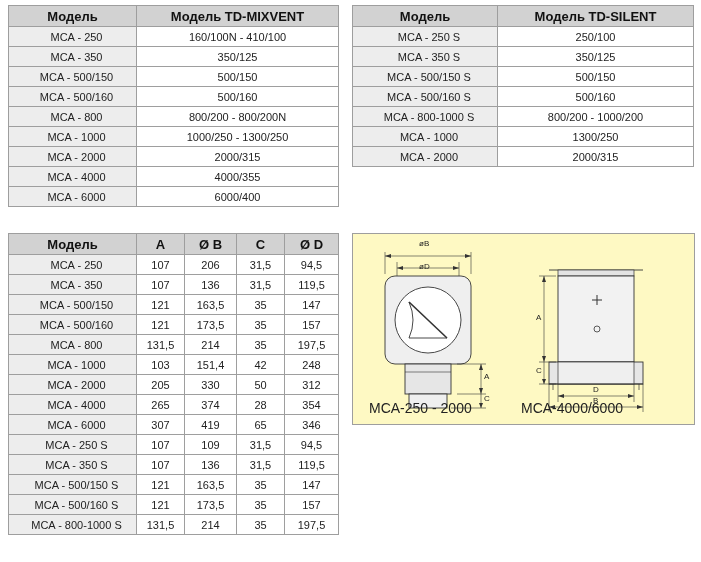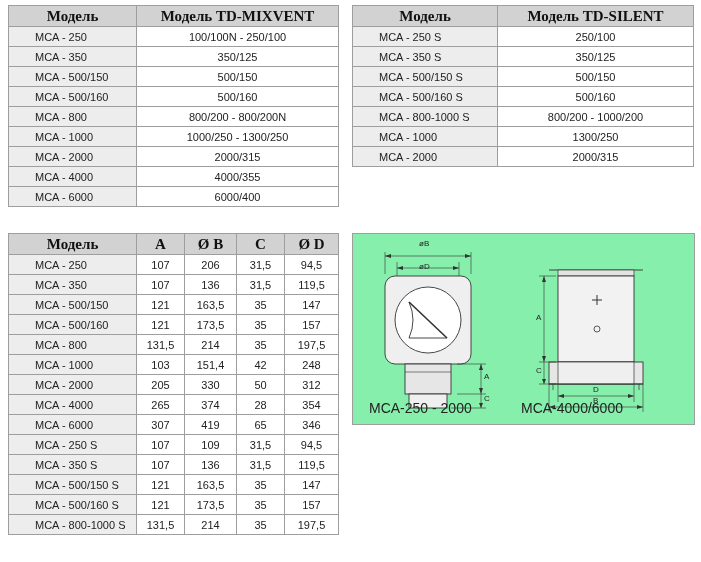--- a/index.html
+++ b/index.html
@@ -33,29 +33,28 @@
     font-size: 11px;
     color: #222;
     height: 19px;
     padding: 0 2px;
     white-space: nowrap;
     overflow: hidden;
   }
   table.spec th {
     background: #d2d2d2;
     font-weight: bold;
-    font-size: 15px;
+    font-size: 13px;
     color: #111;
     height: 20px;
-    font-family: Liberation Serif, serif;
   }
   table.spec td.model-cell {
     background: #ededed;
-    text-align: left;
-    padding-left: 26px;
+    text-align: center;
+    padding-left: 10px;
   }
   table.spec td.val-cell {
     background: #ffffff;
   }
   
   #mixvent-table {
     position: absolute;
     left: 8px;
     top: 5px;
     width: 330px;
@@ -72,21 +71,21 @@
     top: 233px;
     width: 330px;
   }
   #diagram-box {
     position: absolute;
     left: 352px;
     top: 233px;
     width: 341px;
     height: 190px;
     border: 1px solid #9e9e9e;
-    background: #86efac;
+    background: #fef9c3;
   }
   .diagram-caption {
     position: absolute;
     font-size: 14px;
     color: #222;
     white-space: nowrap;
   }
   #cap-left {
     left: 16px;
     bottom: 8px;
@@ -118,21 +117,21 @@
       </colgroup>
     <thead>
       <tr>
         <th>Модель</th>
         <th>Модель TD-MIXVENT</th>
       </tr>
     </thead>
     <tbody>
       <tr>
         <td class="model-cell">MCA - 250</td>
-        <td class="val-cell">100/100N - 250/100</td>
+        <td class="val-cell">160/100N - 410/100</td>
       </tr>
       <tr>
         <td class="model-cell">MCA - 350</td>
         <td class="val-cell">350/125</td>
       </tr>
       <tr>
         <td class="model-cell">MCA - 500/150</td>
         <td class="val-cell">500/150</td>
       </tr>
       <tr>

